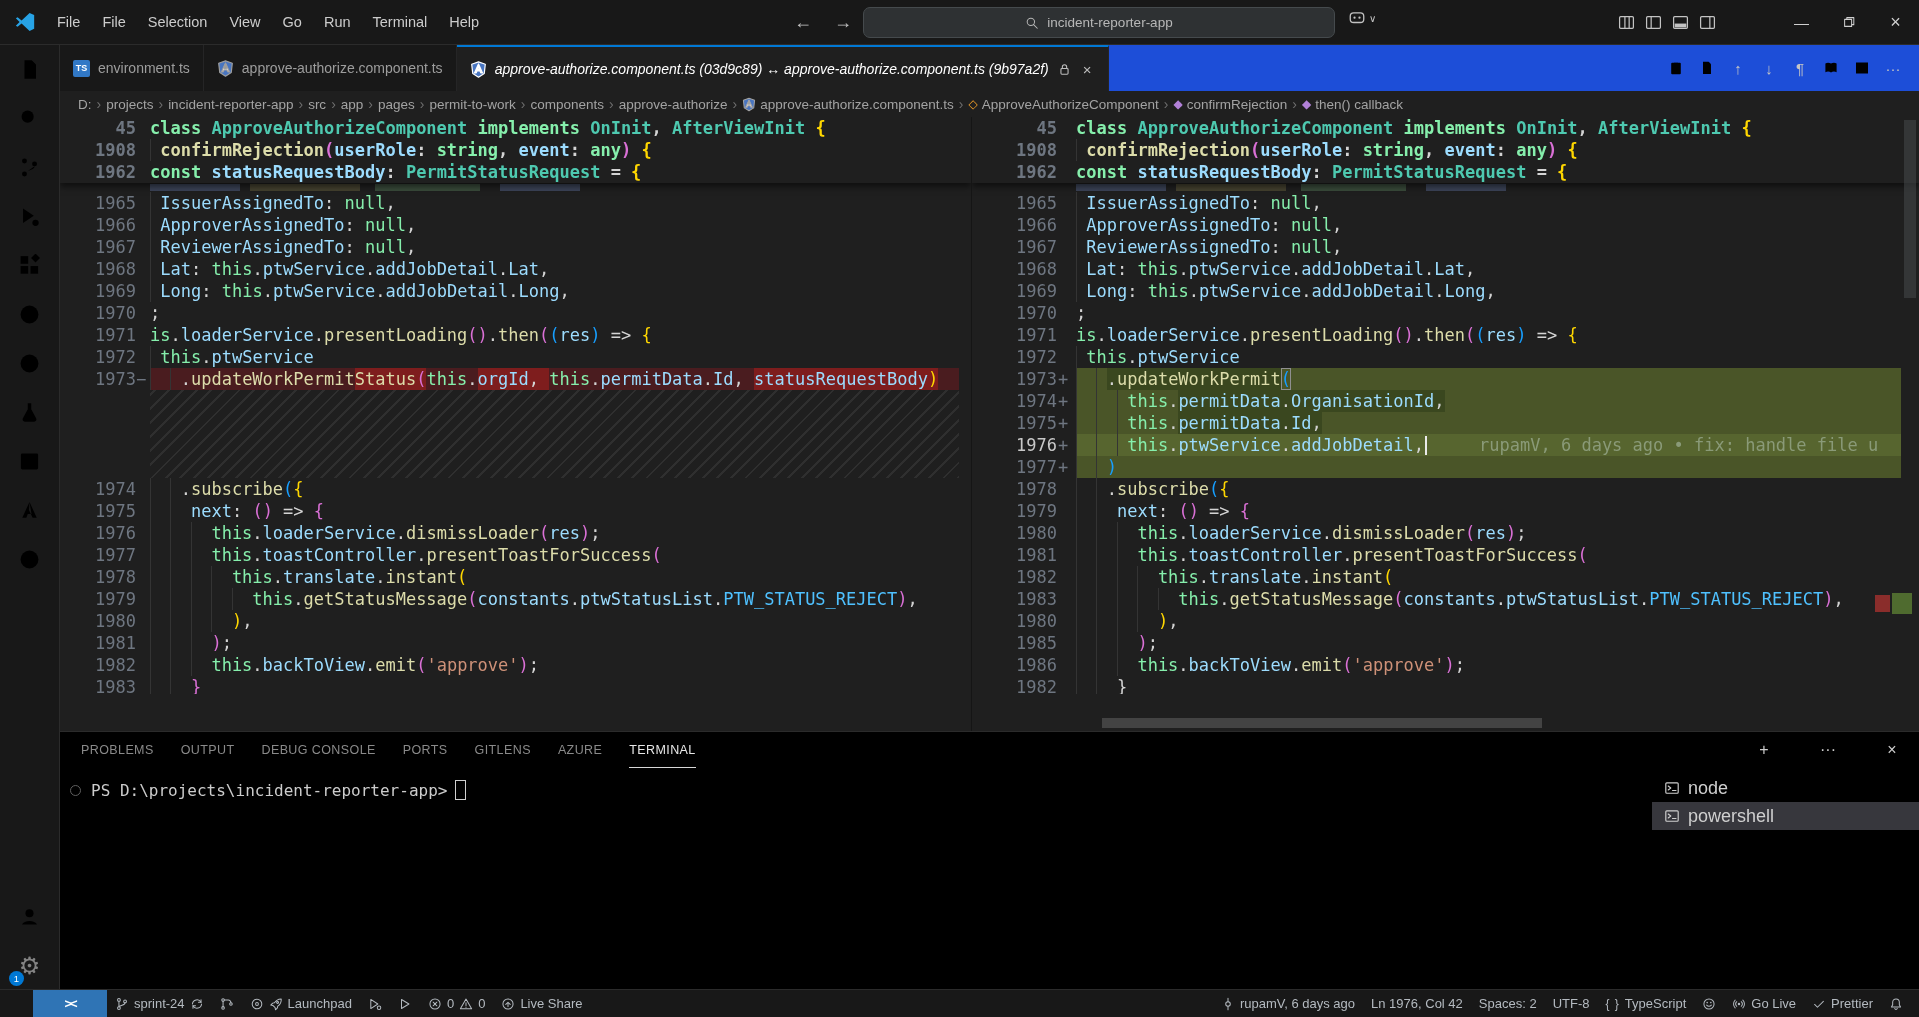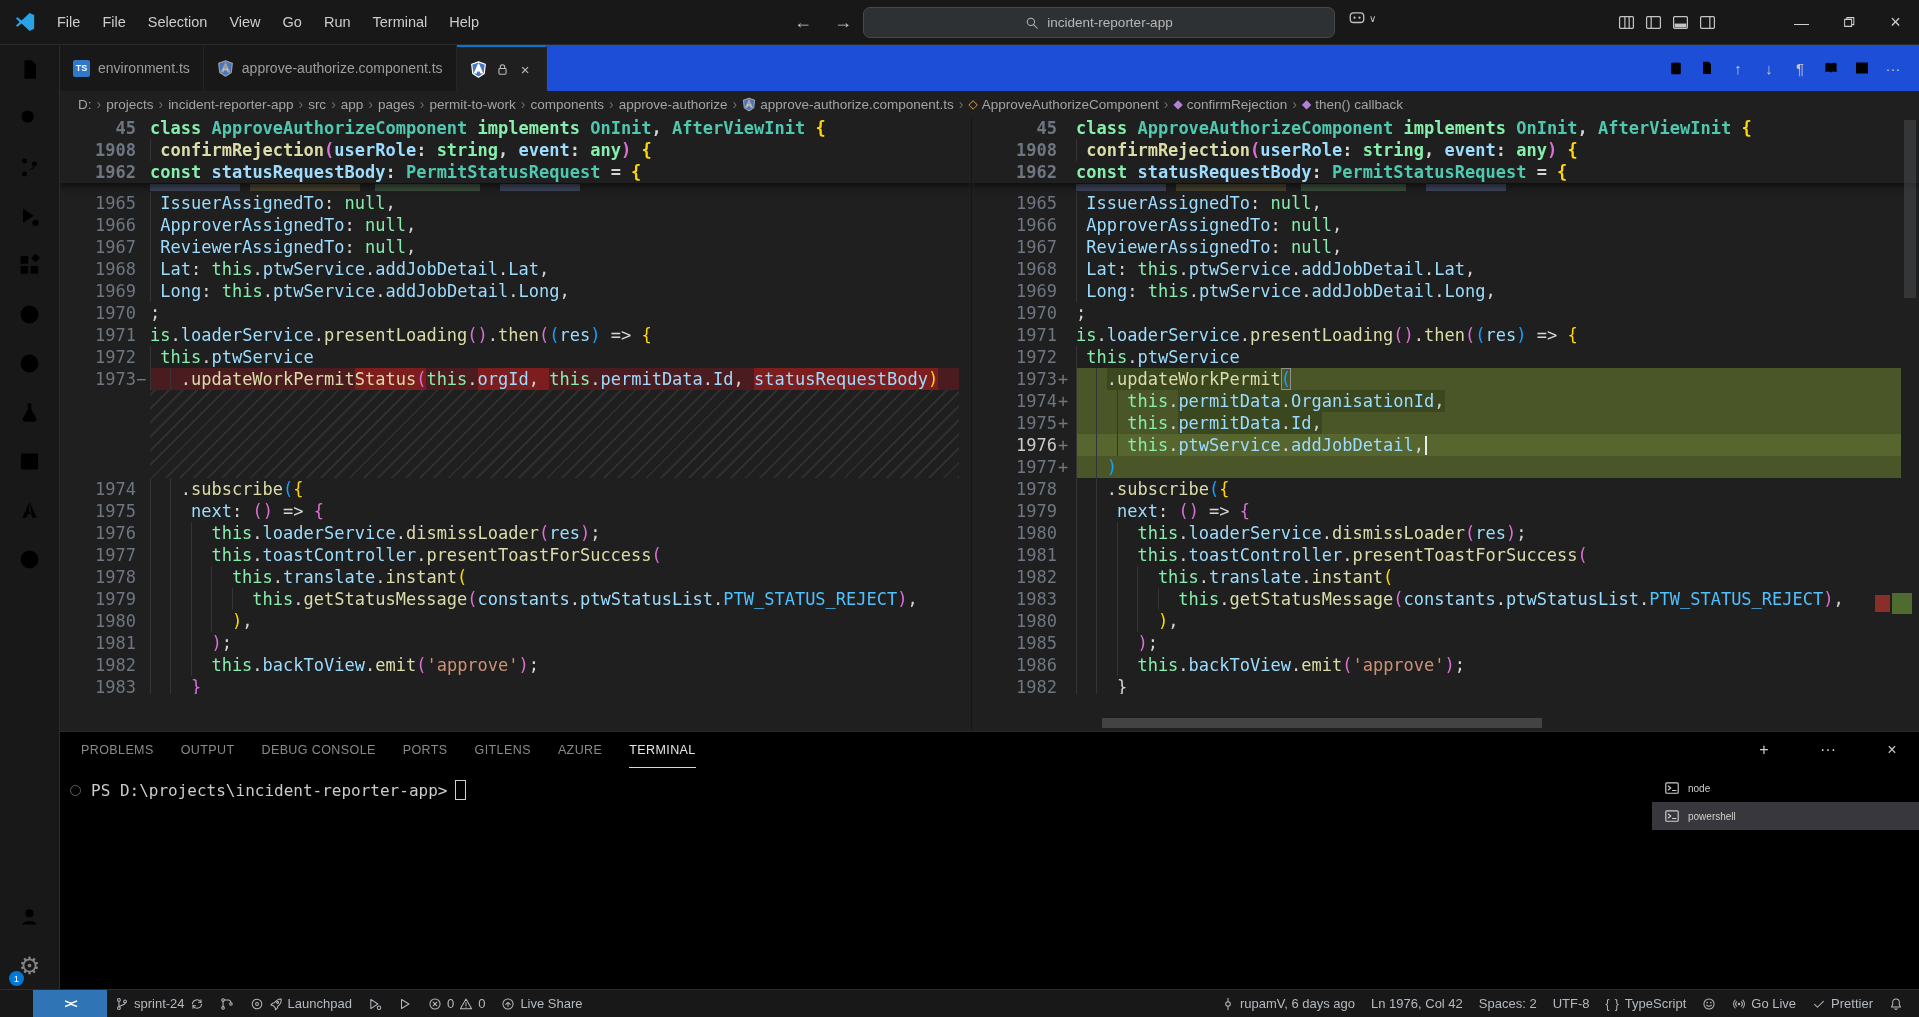--- a/index.html
+++ b/index.html
@@ -104,21 +104,21 @@
   #panel-tabs .ptab.active{color:#e7e7e7;border-bottom-color:#d7d7d7;}
   #panel-actions{position:absolute;top:0;right:14px;height:36px;display:flex;align-items:center;gap:6px;color:#cccccc;}
   #panel-actions .pa{width:26px;height:26px;display:flex;align-items:center;justify-content:center;font-size:16px;}
   #panel-actions .pa svg{width:14px;height:14px;}
   #panel-body{display:flex;height:224px;}
   #terminal-area{flex:1;padding-top:12px;font-family:"DejaVu Sans Mono","Liberation Mono",monospace;
     font-size:16px;color:#cccccc;}
   .prompt-line{display:flex;align-items:center;padding-left:10px;}
   .term-decoration{width:9px;height:9px;border:1.2px solid #5f5f5f;border-radius:50%;margin-right:10px;flex:none;}
   .term-cursor{width:9px;height:18px;border:1px solid #cfcfcf;margin-left:8px;}
-  #terminal-list{width:267px;padding-top:6px;font-size:10px;color:#cfcfcf;}
+  #terminal-list{width:267px;padding-top:6px;font-size:18px;color:#cfcfcf;}
   #terminal-list .trow{height:28px;display:flex;align-items:center;gap:8px;padding-left:12px;}
   #terminal-list .trow.selected{background:#37373d;}
   #terminal-list .trow svg{width:16px;height:16px;}
   
   #statusbar{position:absolute;left:0;bottom:0;width:1919px;height:27px;background:#181818;
     border-top:1px solid #2b2b2b;display:flex;align-items:center;font-size:13px;color:#b4bac0;}
   .sb-item{display:flex;align-items:center;gap:5px;padding:0 8px;height:27px;white-space:nowrap;}
   .sb-item svg{width:14px;height:14px;}
   #remote-btn{margin-left:33px;width:58px;background:#2f74b5;color:#fff;justify-content:center;
     font-weight:bold;letter-spacing:-2px;font-size:13px;}
@@ -305,20 +305,21 @@
      <span class="tlabel">approve-authorize.component.ts</span>
 
    </div>
         <div class="tab active">
           <span class="ticon ic">
             <svg width="17" height="17" viewBox="0 0 16 16">
               <path fill="#4875c1" d="M8 .8l6.4 2.3-1 8.7L8 15.2l-5.4-3.4-1-8.7z"></path>
               <path fill="#fff" d="M8 2.8L4.2 11.2h1.7l.75-1.9h2.7l.75 1.9h1.7zm1 5H7l1-2.6z"></path>
             </svg>
           </span>
+     <span class="tlabel">approve-authorize.component.ts (03d9c89) ↔ approve-authorize.component.ts (9b97a2f)</span>
      <span class="lock ic">
             <svg width="15" height="15" viewBox="0 0 16 16">
               <rect x="4.2" y="7" width="7.6" height="6" rx="1"></rect>
               <path d="M5.7 7V5.2a2.3 2.3 0 014.6 0V7"></path>
             </svg>
           </span>
      <span class="tclose">×</span>
    </div>
         <div id="editor-actions">
           <span class="ea">
@@ -568,21 +569,21 @@
           <div class="line add">
     <div class="gutter"><span class="num">1974</span><span class="sign">+</span></div>
     <div class="content"><span class="ind" style="width:5ch"></span><span class="tk tk-k">this</span><span class="tk tk-p">.</span><span class="tk tk-v hl">permitData</span><span class="tk tk-p hl">.</span><span class="tk tk-v hl">OrganisationId</span><span class="tk tk-p hl">,</span></div>
   </div>
           <div class="line add">
     <div class="gutter"><span class="num">1975</span><span class="sign">+</span></div>
     <div class="content"><span class="ind" style="width:5ch"></span><span class="tk tk-k">this</span><span class="tk tk-p">.</span><span class="tk tk-v hl">permitData</span><span class="tk tk-p hl">.</span><span class="tk tk-v hl">Id</span><span class="tk tk-p hl">,</span></div>
   </div>
           <div class="line add cur">
     <div class="gutter"><span class="num">1976</span><span class="sign">+</span></div>
-    <div class="content"><span class="ind" style="width:5ch"></span><span class="tk tk-k">this</span><span class="tk tk-p">.</span><span class="tk tk-v">ptwService</span><span class="tk tk-p">.</span><span class="tk tk-v">addJobDetail</span><span class="tk tk-p">,</span><span class="caret"></span></div>
+    <div class="content"><span class="ind" style="width:5ch"></span><span class="tk tk-k">this</span><span class="tk tk-p">.</span><span class="tk tk-v">ptwService</span><span class="tk tk-p">.</span><span class="tk tk-v">addJobDetail</span><span class="tk tk-p">,</span><span class="caret"></span><span class="blame">rupamV, 6 days ago • fix: handle file u</span></div>
   </div>
           <div class="line add">
     <div class="gutter"><span class="num">1977</span><span class="sign">+</span></div>
     <div class="content"><span class="ind" style="width:3ch"></span><span class="tk tk-b3">)</span></div>
   </div>
           <div class="line code">
     <div class="gutter"><span class="num">1978</span><span class="sign"></span></div>
     <div class="content"><span class="ind" style="width:3ch"></span><span class="tk tk-p">.</span><span class="tk tk-f">subscribe</span><span class="tk tk-b3">(</span><span class="tk tk-b1">{</span></div>
   </div>
           <div class="line code">

